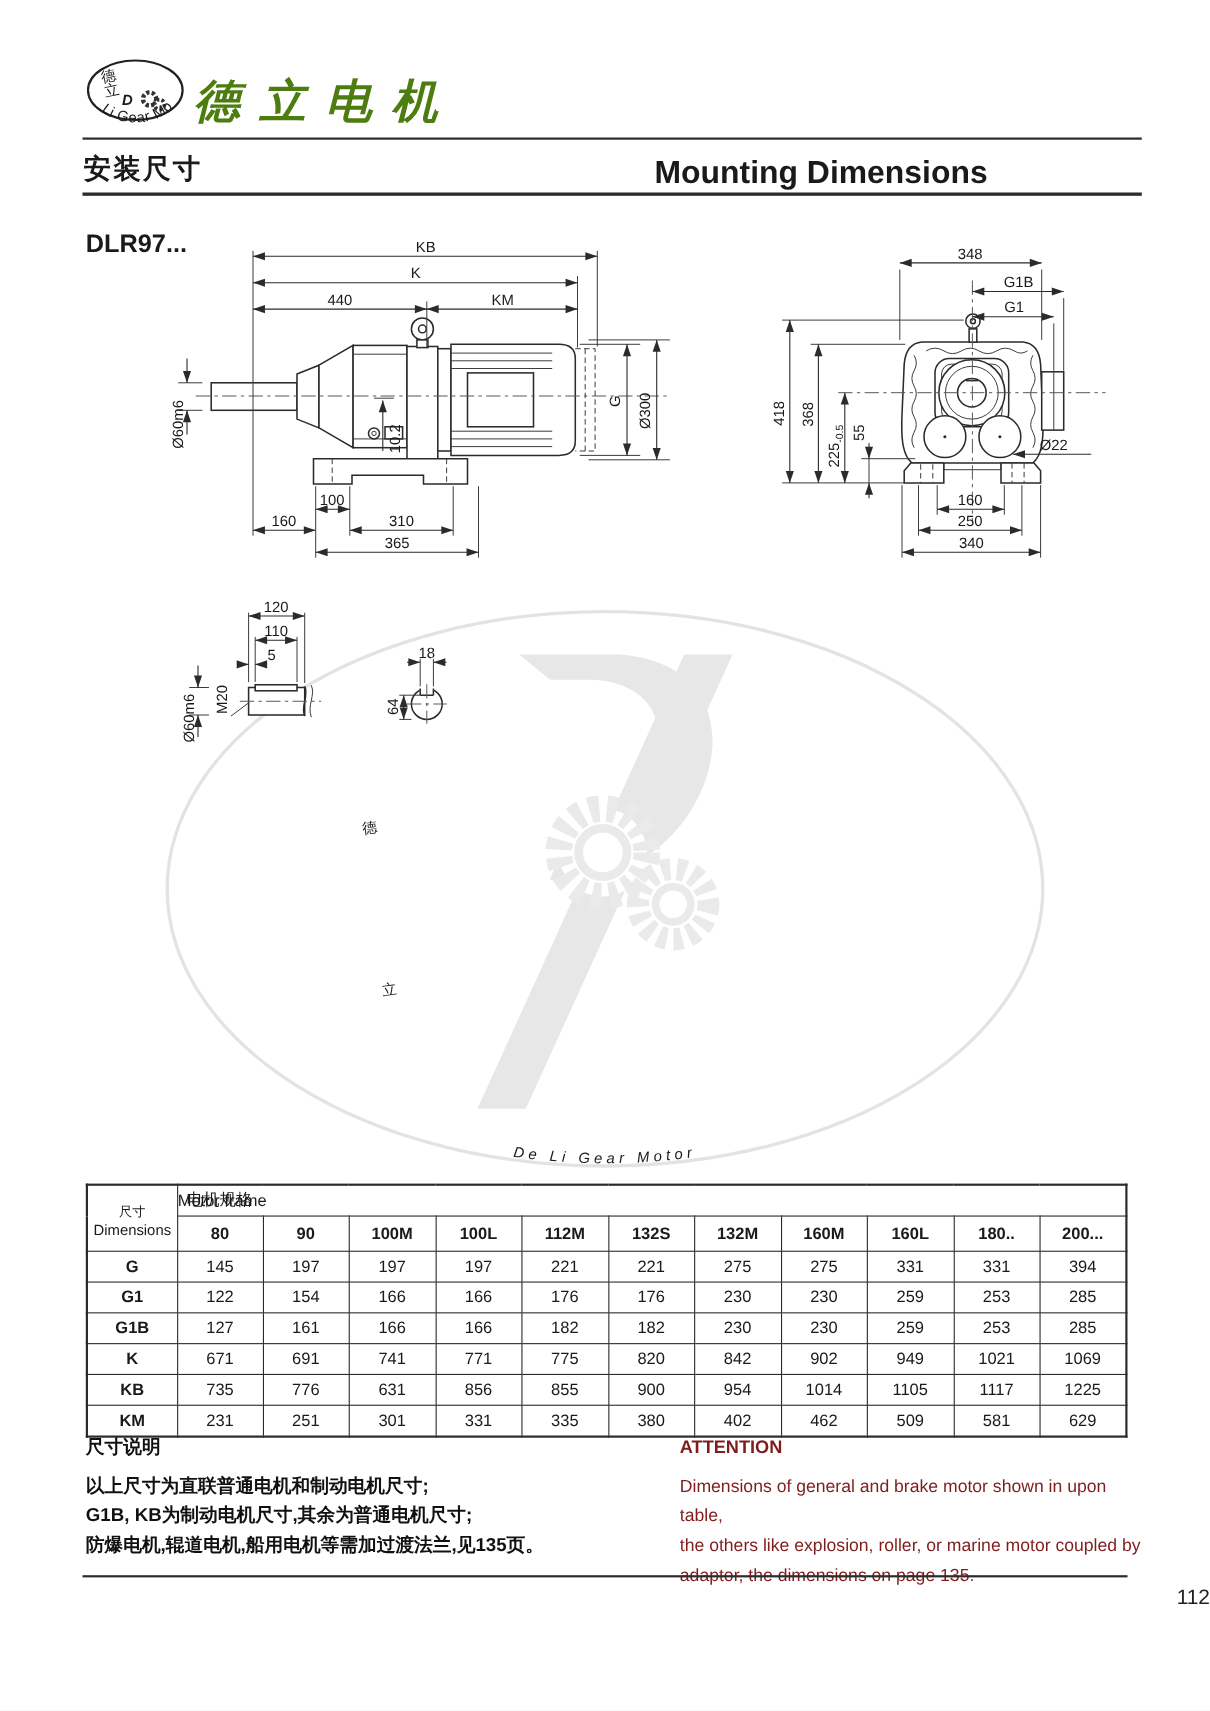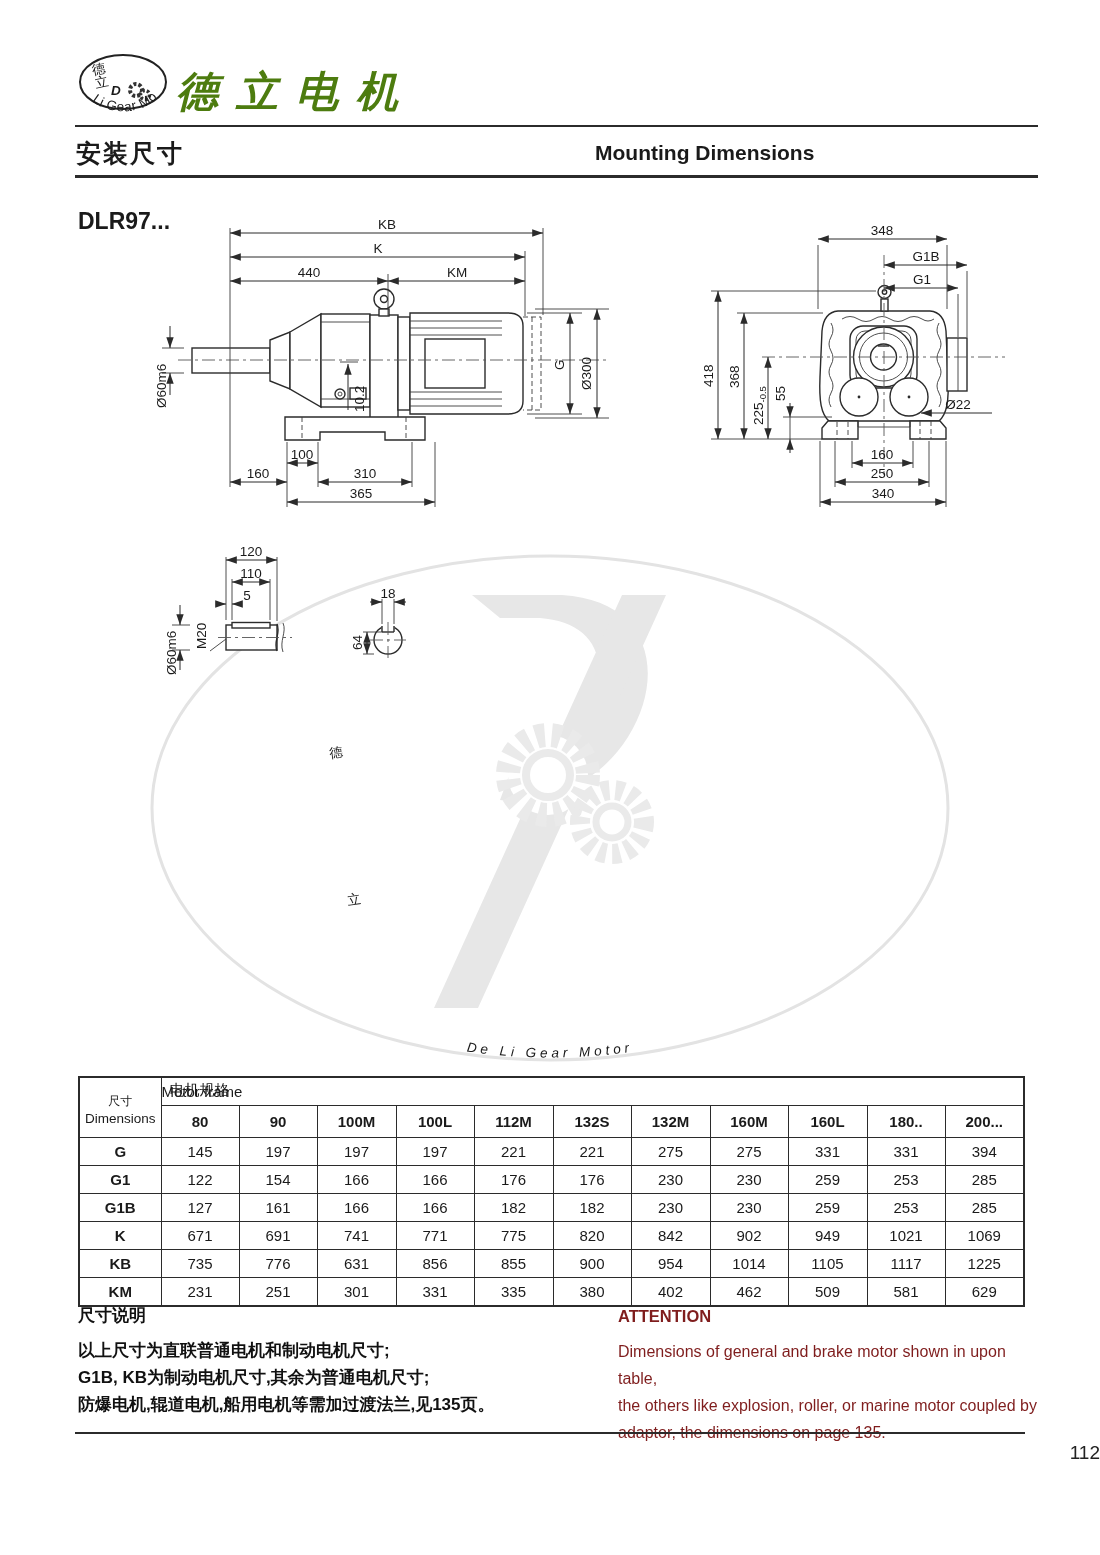--- a/index.html
+++ b/index.html
@@ -3,21 +3,21 @@
 <meta charset="utf-8">
 <style>
   html,body{margin:0;padding:0;background:#f2f2f2}
   .page{position:relative;width:1100px;height:1555px;background:#ffffff;margin:0 auto;
         font-family:"Liberation Sans",sans-serif;color:#1a1a1a;overflow:hidden}
   .abs{position:absolute}
   .hline{position:absolute;background:#2b2b2b}
   .brand-name{position:absolute;left:176px;top:64px;font-family:"DejaVu Serif",serif;
               font-size:42px;font-weight:bold;font-style:italic;letter-spacing:18px;color:#4d7c0f}
   .title-cn{position:absolute;left:76px;top:137px;font-size:25px;font-weight:600;letter-spacing:2px}
-  .title-en{position:absolute;left:595px;top:141px;font-size:21px;font-weight:bold}
+  .title-en{position:absolute;left:595px;top:141px;font-size:29px;font-weight:bold}
   .model{position:absolute;left:78px;top:208px;font-size:23px;font-weight:bold}
   
   svg text{font-family:"Liberation Sans",sans-serif;font-size:13.5px;fill:#1a1a1a}
   .ln{stroke:#2b2b2b;stroke-width:1.4;fill:#fff}
   .lnf{stroke:#2b2b2b;stroke-width:1.4;fill:none}
   .tn{stroke:#3a3a3a;stroke-width:0.9;fill:none}
   .dm{stroke:#2b2b2b;stroke-width:1;fill:none}
   .cl{stroke:#555;stroke-width:0.9;fill:none;stroke-dasharray:13 4 3 4}
   .dash{stroke-dasharray:5 3}
   

